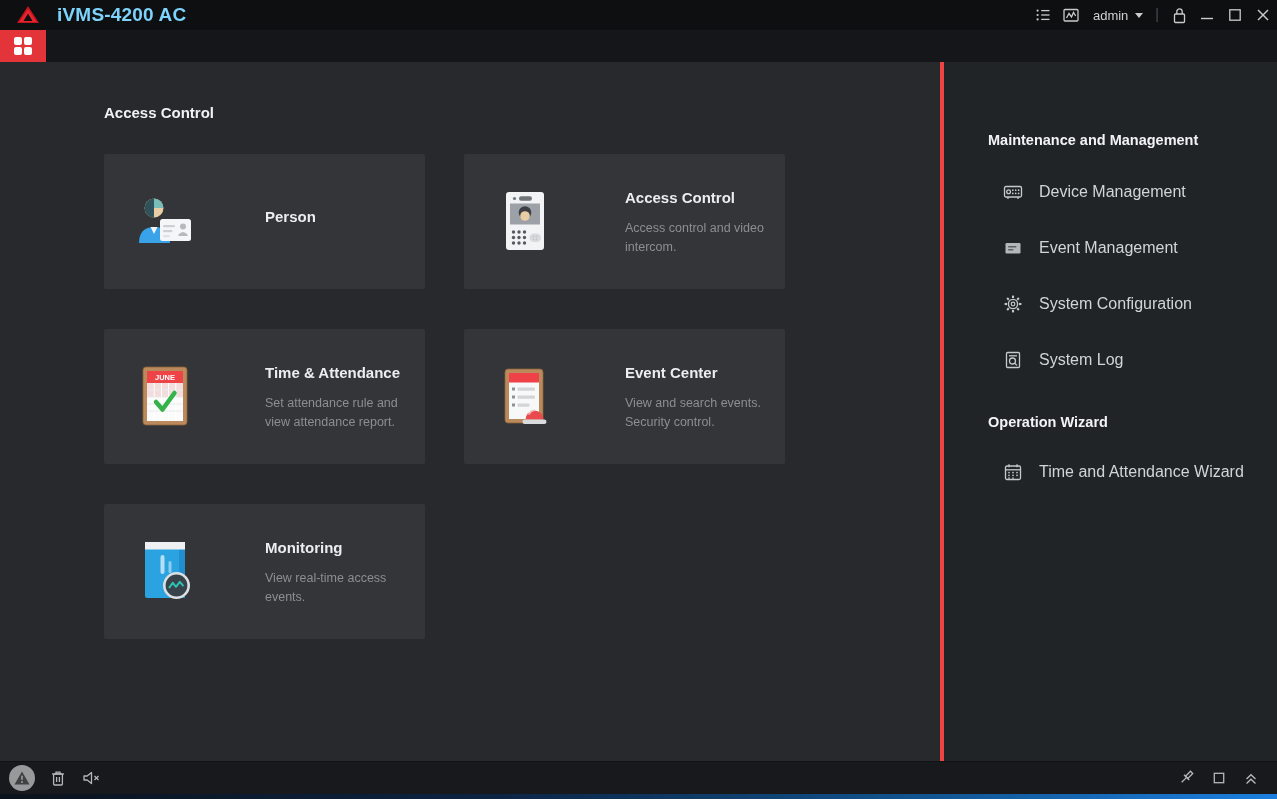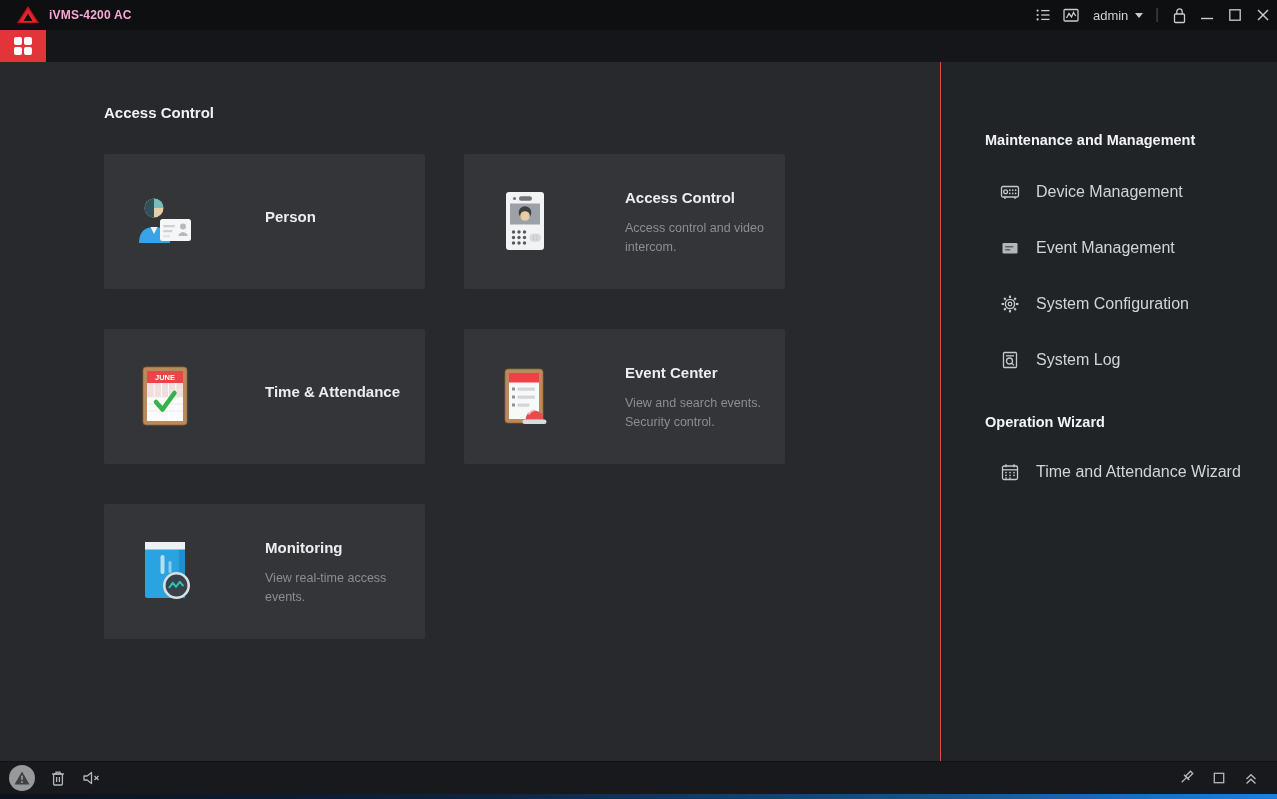--- a/index.html
+++ b/index.html
@@ -2,21 +2,21 @@
 <html><head>
 <meta charset="utf-8">
 <style>
   * { margin:0; padding:0; box-sizing:border-box; }
   html,body { width:1277px; height:799px; overflow:hidden; background:#28292c;
     font-family:"Liberation Sans","DejaVu Sans",sans-serif; -webkit-font-smoothing:antialiased; }
 
   
   .titlebar { height:30px; background:#0d0f11; display:flex; align-items:center; color:#e8eaeb; }
   .titlebar .logo { margin-left:16px; display:flex; align-items:center; }
-  .titlebar .app-title { margin-left:9px; font-size:12px; font-weight:bold; letter-spacing:.2px; color:#f9a8d4; }
+  .titlebar .app-title { margin-left:17px; font-size:19px; font-weight:bold; letter-spacing:.2px; color:#7dd3fc; }
   .titlebar .spacer { flex:1; }
   .tb-btn { width:28px; height:30px; display:flex; align-items:center; justify-content:center; color:#c9cccd; cursor:pointer; }
   .tb-user { display:flex; align-items:center; gap:7px; color:#cfd2d3; font-size:13px; padding:0 8px; cursor:pointer; height:30px; }
   .tb-sep { color:#4a4d50; font-size:14px; padding:0 6px 2px 4px; }
   .caret { width:0; height:0; border-left:4.5px solid transparent; border-right:4.5px solid transparent; border-top:5px solid #c9cccd; }
 
   
   .tabstrip { height:32px; background:#141619; display:flex; }
   .home-tab { width:46px; height:32px; background:#e23439; display:flex; align-items:center; justify-content:center; cursor:pointer; }
   .grid-ico { width:18px; height:18px; display:grid; grid-template-columns:8px 8px; grid-template-rows:8px 8px; gap:2px; }
@@ -27,21 +27,21 @@
   .main { flex:1; background:#28292c; padding:42px 0 0 104px; }
   .main-heading { font-size:15px; font-weight:bold; color:#f0f1f3; }
   .cards { margin-top:33px; display:grid; grid-template-columns:321px 321px; column-gap:39px; row-gap:40px; }
   .card { width:321px; height:135px; background:#333538; border-radius:2px; display:flex; align-items:center; cursor:pointer;gap:39px; }
   .card .icon-wrap { width:122px; display:flex; align-items:center; justify-content:center; flex:none; }
   .card .txt { padding-right:14px; padding-top:2px; }
   .card .title { font-size:15px; font-weight:bold; color:#ecedee; margin-bottom:13px; }
   .card .desc { font-size:12.5px; line-height:1.5; color:#8b8e92; max-width:196px; }
 
   
-  .rightpanel { width:337px; background:#212427; border-left:1px solid #ef4444; padding-top:70px; }
+  .rightpanel { width:337px; background:#212427; border-left:4px solid #ef4444; padding-top:70px; }
   .rp-heading { padding-left:44px; font-size:14.5px; font-weight:bold; color:#f2f3f5; }
   .rp-list { margin-top:16px; }
   .rp-item { height:56px; display:flex; align-items:center; padding-left:59px; cursor:pointer; color:#d2d5d7; }
   .rp-item .lbl { margin-left:16px; font-size:16px; }
   .rp-gap { height:26px; }
   .rp-item.wiz { height:52px; }
   .ico20 { width:20px; height:20px; flex:none; }
 
   
   .statusbar { height:33px; background:#17191c; border-top:1px solid #101214; display:flex; align-items:center; justify-content:space-between; padding:0 17px 0 9px; }
@@ -201,20 +201,21 @@
               <line x1="11" y1="31" x2="47" y2="31"></line>
                 <line x1="11" y1="38" x2="47" y2="38"></line>
               <line x1="11" y1="45" x2="47" y2="45"></line>
                 <line x1="11" y1="24" x2="47" y2="24"></line>
             </g>
             <polyline points="20,36 26.5,43.5 38.5,27" fill="none" stroke="#35b24a" stroke-width="4.5" stroke-linecap="round" stroke-linejoin="round"></polyline>
           </svg>
         </span>
         <span class="txt">
           <div class="title">Time &amp; Attendance</div>
+          <div class="desc">Set attendance rule and view attendance report.</div>
         </span>
       </div>
 
       <div class="card">
         <span class="icon-wrap">
           <svg width="58" height="62" viewBox="0 0 58 62">
             <rect x="9" y="3" width="38" height="54" rx="3" fill="#bb8a5c" stroke="#8a6238" stroke-width="0.8"></rect>
             <rect x="13" y="7" width="30" height="46" fill="#f7f8f8"></rect>
             <rect x="13" y="7" width="30" height="9.5" fill="#ee4148"></rect>
             <rect x="16" y="21.5" width="3" height="3" fill="#8e9295"></rect>

